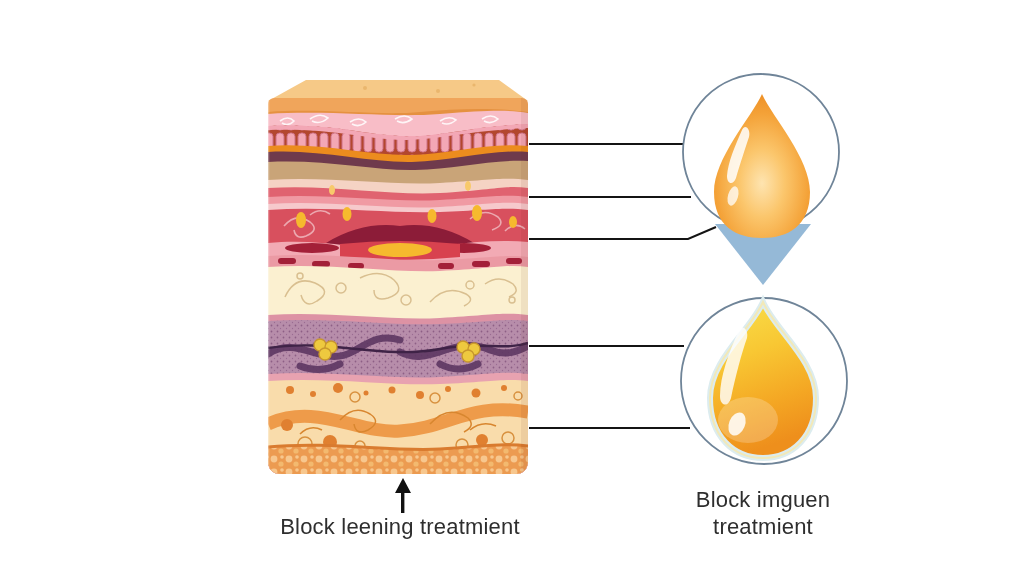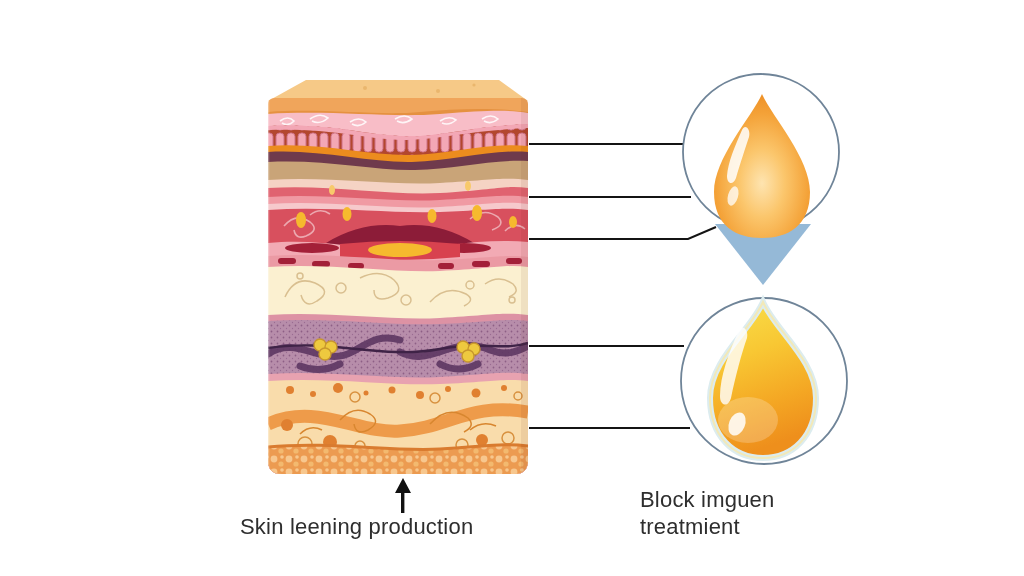--- a/index.html
+++ b/index.html
@@ -1,20 +1,20 @@
 <!DOCTYPE html>
 <html><head>
 <meta charset="utf-8">
 <style>
   html,body{margin:0;padding:0;background:#ffffff;}
   #stage{position:relative;width:1024px;height:576px;background:#ffffff;overflow:hidden;
          font-family:"Liberation Sans", sans-serif;}
   #artwork{position:absolute;left:0;top:0;}
   .caption{position:absolute;color:#2e2e2e;font-size:22px;font-weight:500;
-           line-height:27px;letter-spacing:.2px;}
+           text-align:center;line-height:27px;letter-spacing:.2px;}
   #treatment-caption{left:240px;top:513px;width:320px;}
   #production-caption{left:640px;top:486px;width:246px;}
 </style>
 </head>
 <body>
 
 <div id="stage">
 
 <svg id="artwork" width="1024" height="576" viewBox="0 0 1024 576">
   <defs>
@@ -223,20 +223,20 @@
       <ellipse cx="737" cy="424" rx="8" ry="12" fill="#ffffff" opacity="0.85" transform="rotate(22 737 424)"></ellipse>
     </g>
   </g>
 
   <g fill="#111111">
     <rect x="401" y="489" width="3.4" height="24"></rect>
     <polygon points="403,478 395,493 411,493"></polygon>
   </g>
 </svg>
 
-<div id="treatment-caption" class="caption">Skin leening production</div>
+<div id="treatment-caption" class="caption">Block leening treatmient</div>
 
 <div id="production-caption" class="caption">
   <div>Block imguen</div>
   <div>treatmient</div>
 </div>
 
 </div>
 
 </body></html>

